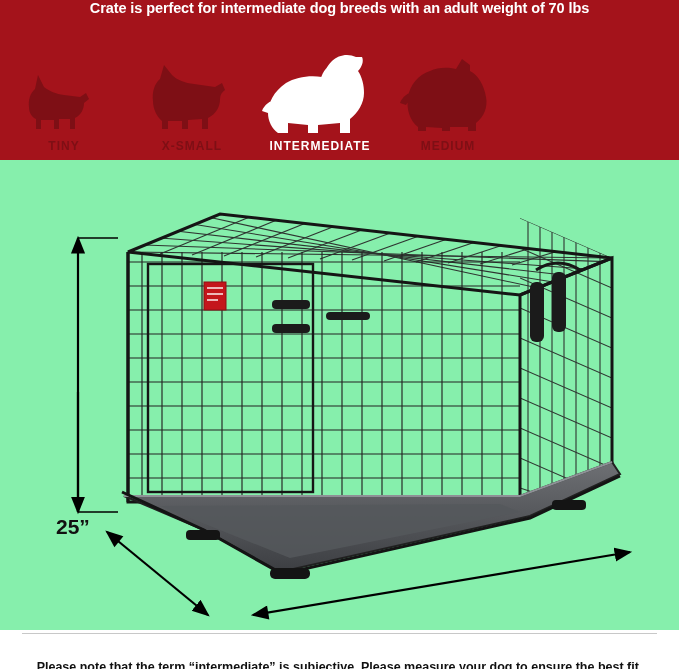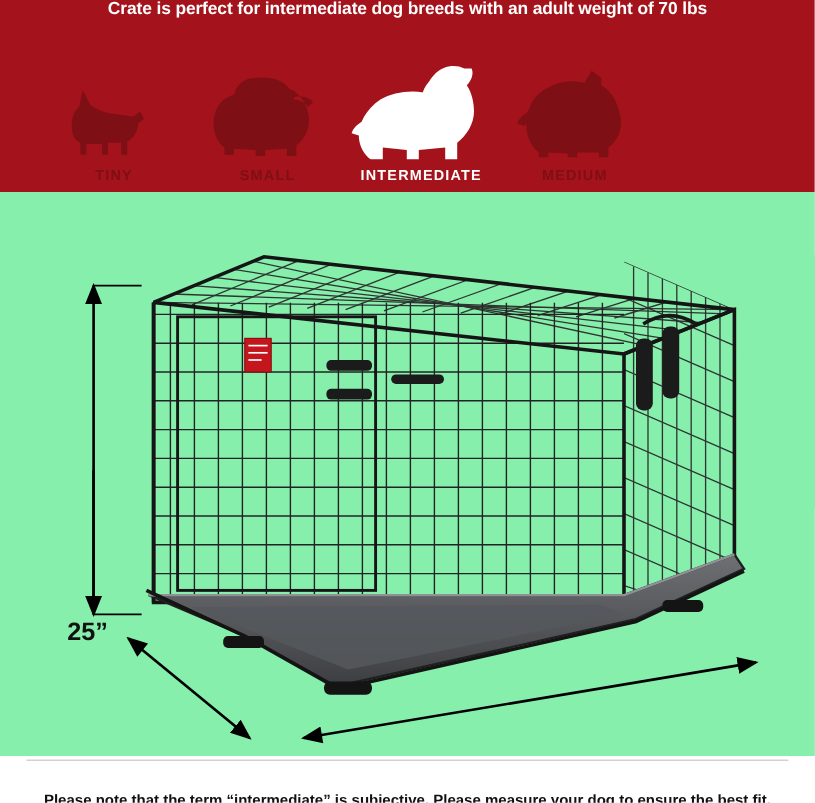--- a/index.html
+++ b/index.html
@@ -39,21 +39,21 @@
   }
   .size-row {
     position: absolute;
     left: 0;
     top: 38px;
     width: 543px;
     height: 115px;
     display: flex;
     flex-direction: row;
     align-items: flex-end;
-    justify-content: flex-end;
+    justify-content: flex-start;
   }
   .size-item {
     width: 128px;
     height: 112px;
     position: relative;
     display: flex;
     flex-direction: column;
     align-items: center;
     justify-content: flex-end;
   }
@@ -140,29 +140,29 @@
 
     <div class="size-item">
       <div class="size-figure">
         <svg width="80" height="60" viewBox="0 0 80 60">
           <path class="silh" d="M20 14 L14 2 L11 16 C6 20 4 28 5 34 C5 40 8 44 12 46 L12 56 L17 56 L17 47 L30 47 L30 56 L35 56 L35 46 L46 46 L46 56 L51 56 L51 45 C57 42 60 36 60 30 L65 26 L62 20 L56 24 L40 22 C32 21 25 18 20 14 Z"></path>
         </svg>
       </div>
       <div class="size-label">TINY</div>
     </div>
 
-
     <div class="size-item">
       <div class="size-figure">
-        <svg width="100" height="74" viewBox="0 0 100 74">
-          <path class="silh" d="M40 6 C30 6 24 12 22 20 C14 22 8 28 6 36 C3 46 6 58 14 64 L14 70 L22 70 L22 65 L40 66 L40 71 L48 71 L48 66 L66 65 L66 71 L74 71 L74 62 C82 56 86 46 84 36 C82 26 76 18 68 15 C64 8 52 4 40 6 Z M72 22 C78 20 84 22 88 26 L84 30 C80 26 76 24 72 24 Z"></path>
+        <svg width="92" height="68" viewBox="0 0 92 68">
+          <path class="silh" d="M26 10 L18 0 L14 14 C8 19 6 28 7 36 C7 44 11 52 16 56 L16 64 L22 64 L22 56 L36 56 L36 64 L42 64 L42 55 L56 54 L56 64 L62 64 L62 53 C70 49 74 42 74 34 C74 30 76 27 79 25 L76 18 L69 22 L48 19 C39 18 31 15 26 10 Z"></path>
         </svg>
       </div>
-      <div class="size-label">SMALL</div>
+      <div class="size-label">X-SMALL</div>
     </div>
+
 
     <div class="size-item active">
       <div class="size-figure">
         <svg width="120" height="82" viewBox="0 0 120 82">
           <path class="silh" d="M96 6 C88 2 78 4 72 10 C66 16 64 22 62 26 C50 24 36 26 26 32 C14 40 8 52 8 62 C8 70 12 78 18 82 L28 82 L28 72 L48 74 L48 82 L58 82 L58 74 L80 72 L80 82 L90 82 L90 68 C98 62 104 52 104 42 C104 34 102 26 98 20 C102 16 104 10 102 6 Z M70 14 C64 18 60 26 60 34 C60 42 64 48 70 50 C66 42 66 28 70 14 Z M16 48 C10 50 4 54 2 60 L8 62 C10 56 14 52 18 50 Z"></path>
         </svg>
       </div>
       <div class="size-label">INTERMEDIATE</div>
     </div>
 

